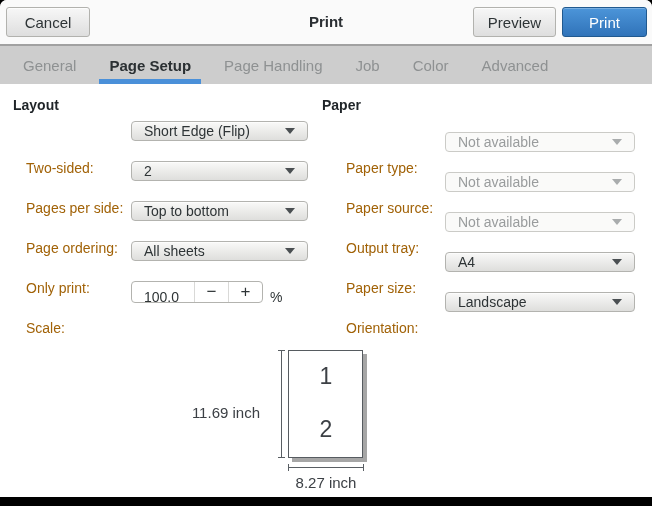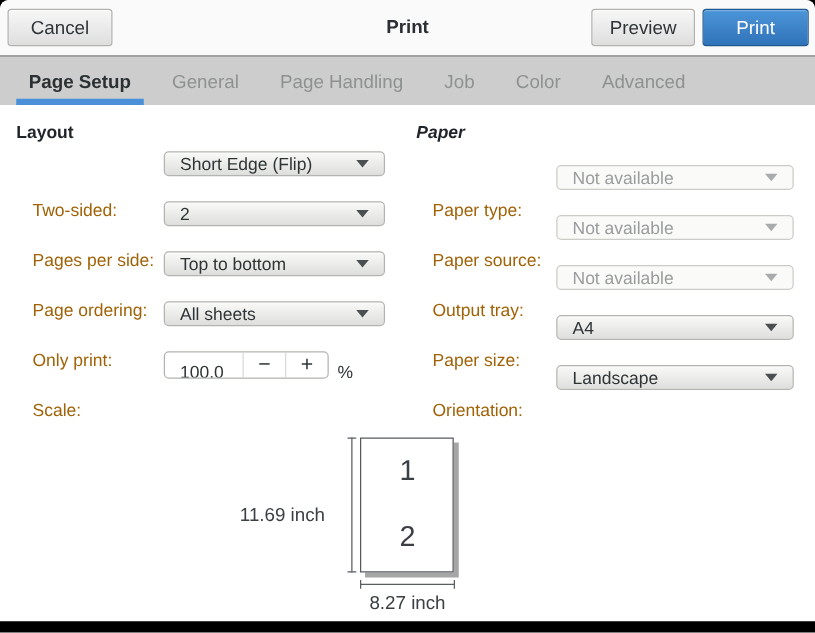--- a/index.html
+++ b/index.html
@@ -52,21 +52,21 @@
   .tab.active{color:#2b3033;font-weight:bold;}
   .tab.active::after{
     content:"";position:absolute;left:0;right:0;bottom:0;height:5px;
     background:#4a90d9;
   }
   
   .section-heading{
     position:absolute;font-size:14px;font-weight:bold;color:#1f2428;
   }
   .heading-layout{left:13px;top:97px;}
-  .heading-paper{left:333px;top:97px;font-style:italic;}
+  .heading-paper{left:322px;top:97px;}
   .flabel{
     position:absolute;font-size:14px;color:#a16207;line-height:33px;height:33px;margin-top:31px;
   }
   .l-col{left:26px;}
   .r-col{left:346px;}
   .r1{top:121px;} .r2{top:161px;} .r3{top:201px;} .r4{top:241px;} .r5{top:281px;}
   
   .combo{
     position:absolute;height:20px;box-sizing:border-box;
     border:1px solid #b3b3af;border-radius:4px;
@@ -139,22 +139,22 @@
 <div class="window">
 
   <div class="headerbar">
     <div class="btn btn-cancel">Cancel</div>
     <div class="title">Print</div>
     <div class="btn btn-preview">Preview</div>
     <div class="btn btn-print">Print</div>
   </div>
 
   <div class="tabbar">
+    <div class="tab">General</div>
     <div class="tab active">Page Setup</div>
-    <div class="tab">General</div>
     <div class="tab">Page Handling</div>
     <div class="tab">Job</div>
     <div class="tab">Color</div>
     <div class="tab">Advanced</div>
   </div>
 
   <div class="section-heading heading-layout">Layout</div>
 
   <div class="flabel l-col r1">Two-sided:</div>
   <div class="combo left-combo r1">

